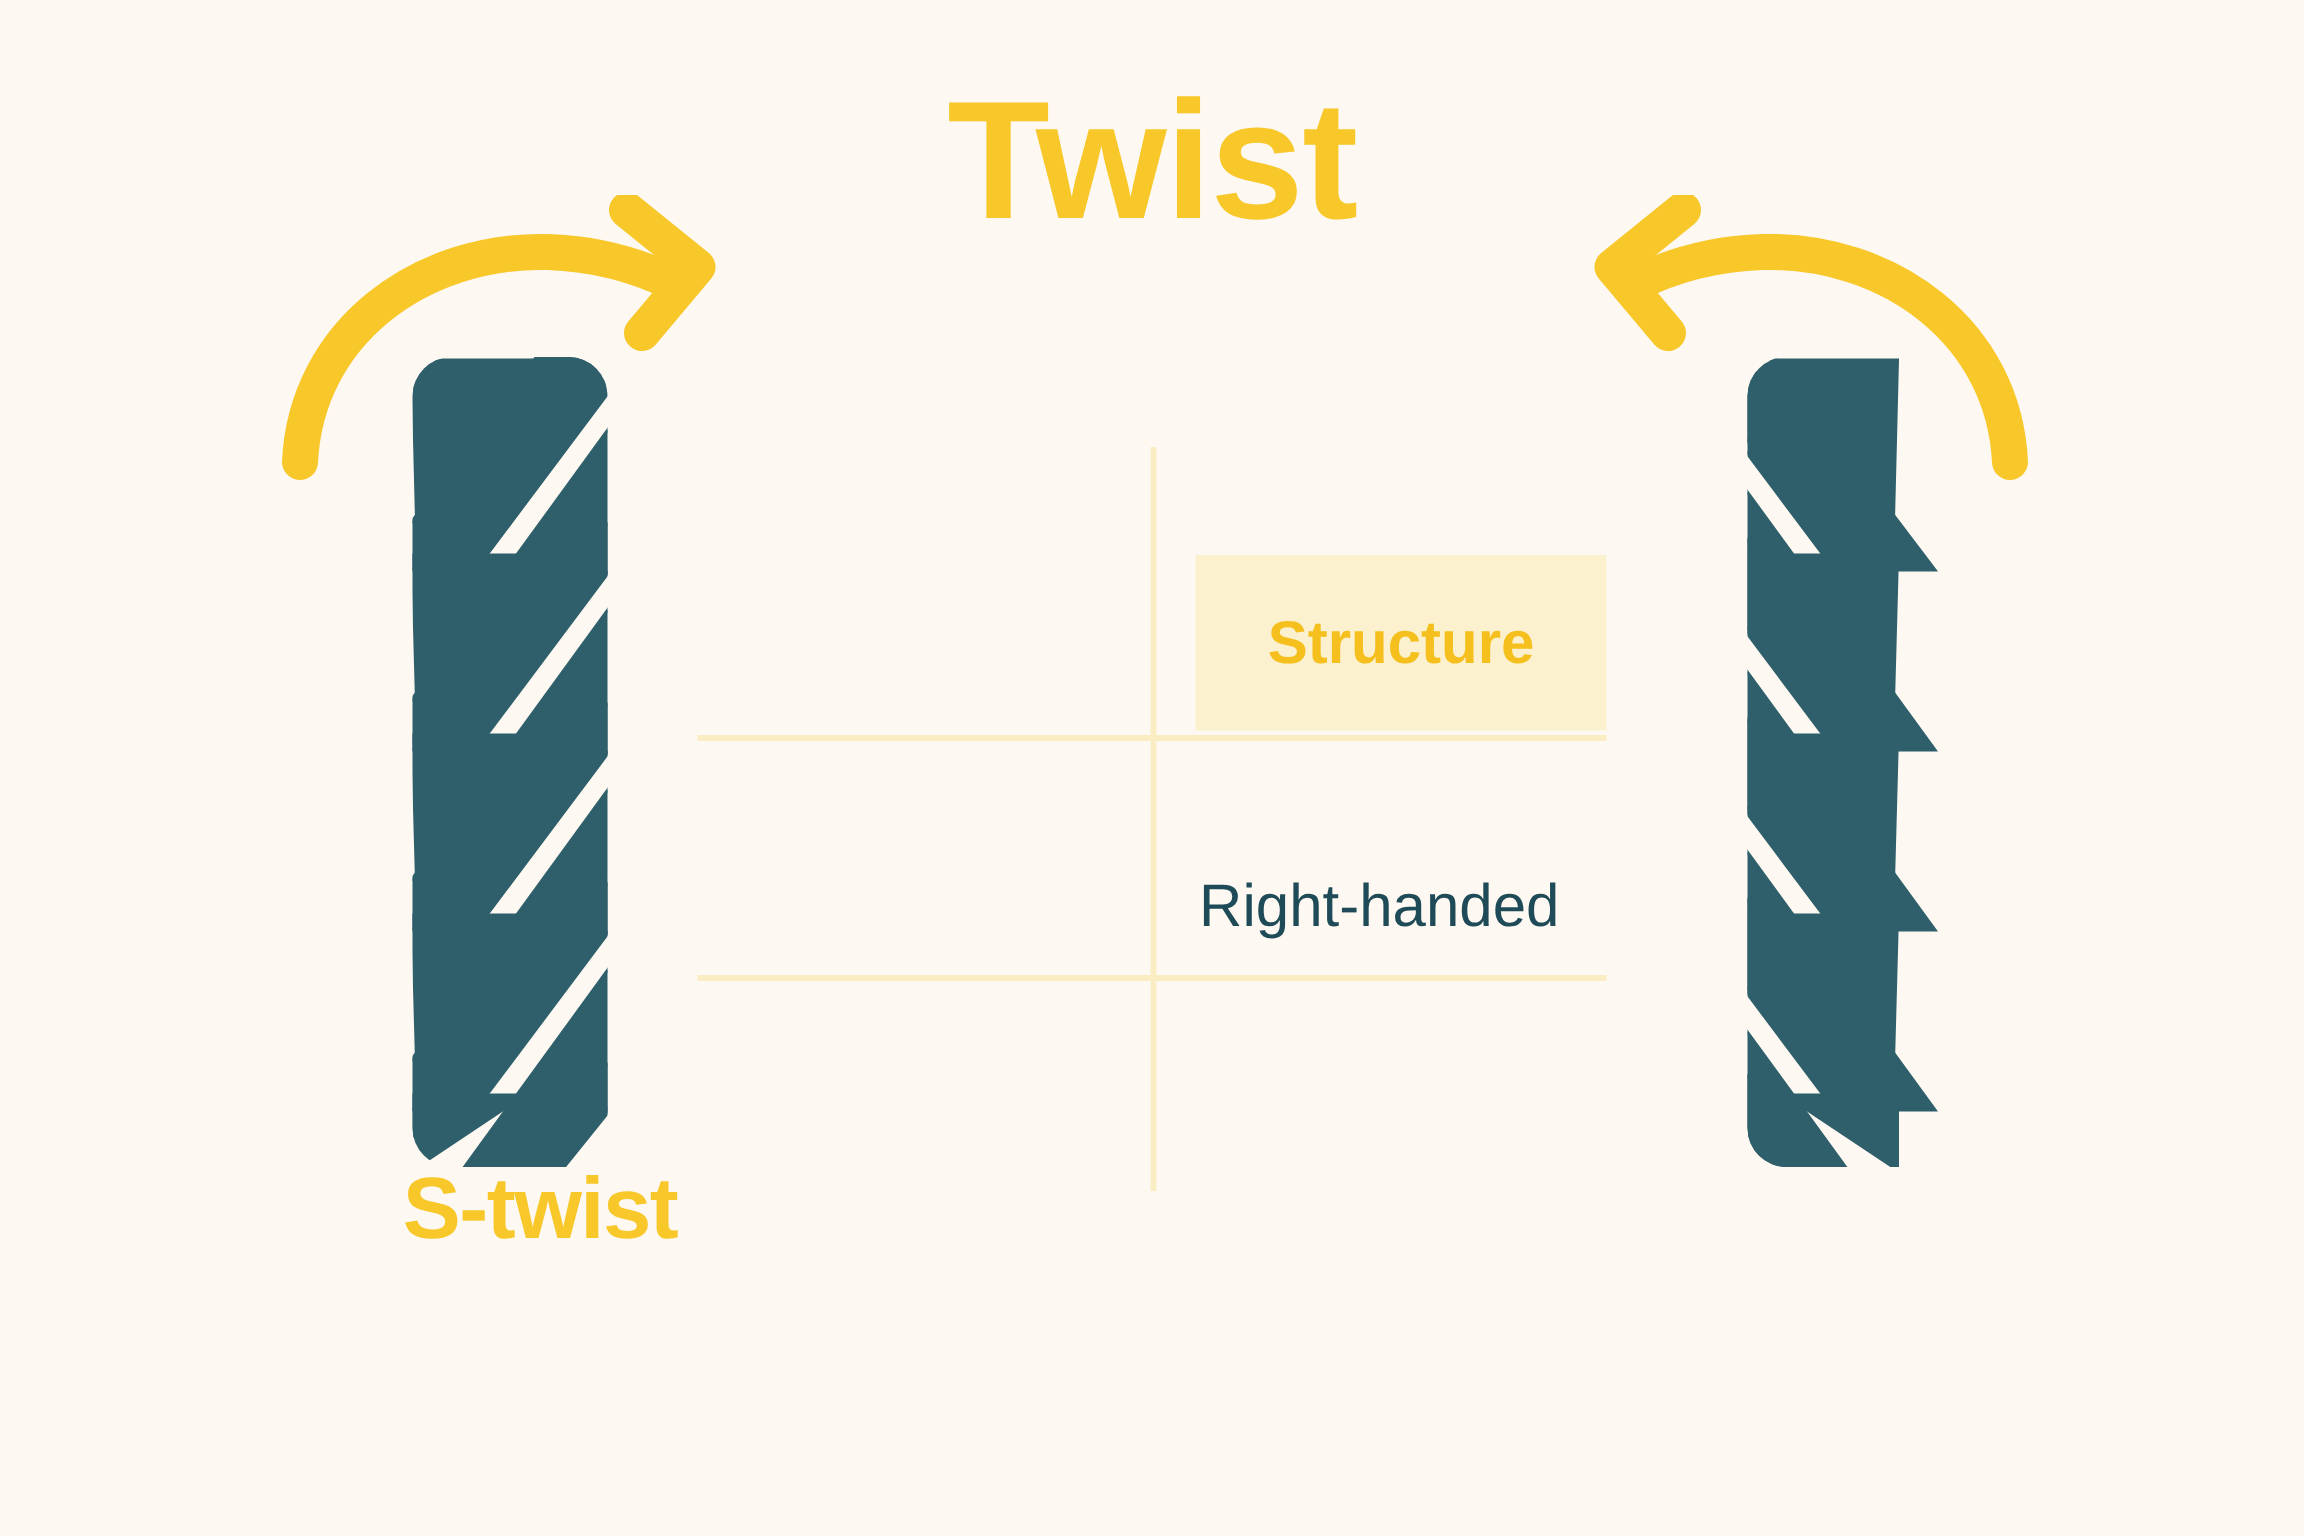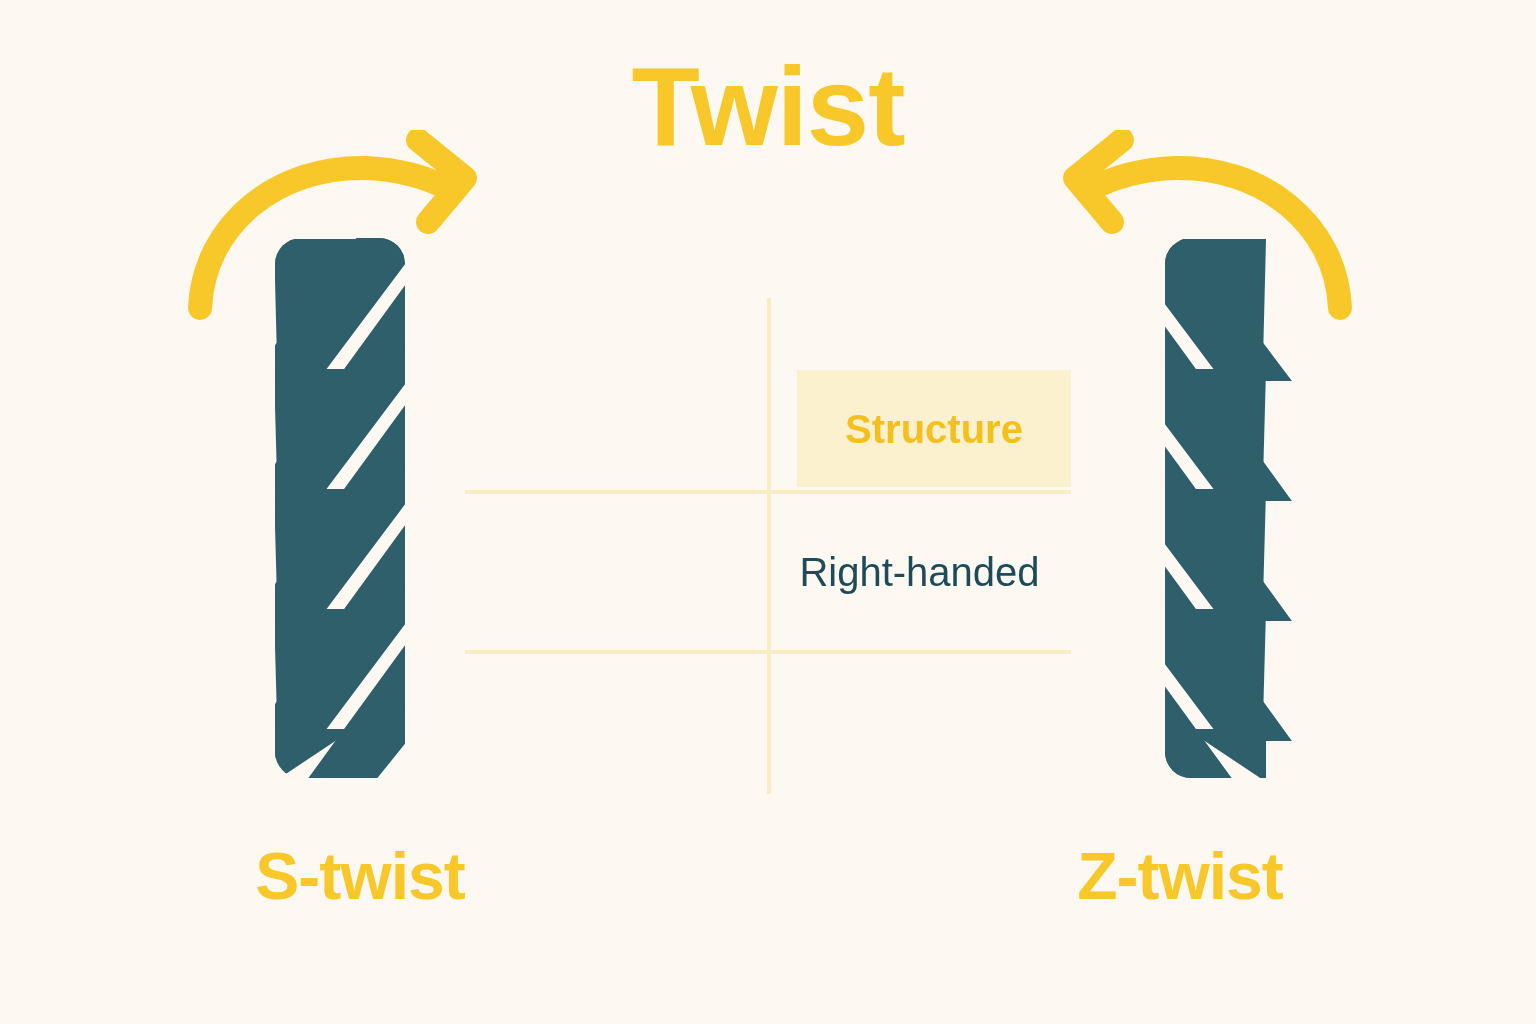--- a/index.html
+++ b/index.html
@@ -27,24 +27,24 @@
     font-size: 112px;
     font-weight: 700;
     letter-spacing: -1px;
     color: #F8C82B;
     line-height: 1.05;
   }
 
   
   .side-label {
     position: absolute;
-    top: 840px;
+    top: 774px;
     width: 520px;
     text-align: center;
-    font-size: 66px;
+    font-size: 58px;
     font-weight: 700;
     letter-spacing: -1px;
     color: #F8C82B;
     line-height: 1.1;
   }
   .side-label.left  { left: 100px; }
   .side-label.right { left: 920px; }
 
   
   .rope-group {
@@ -88,21 +88,21 @@
     width: 303px;
     display: flex;
     align-items: center;
     justify-content: center;
     font-size: 40px;
     color: #1E4B57;
     line-height: 1.2;
     box-sizing: border-box;
   }
   .cell.col-left  { left: 0; }
-  .cell.col-right { left: 303px; }
+  .cell.col-right { left: 303px; margin-top: 32px; }
   .cell.row-0 { top: 0;   height: 192px; }
   .cell.row-1 { top: 196px; height: 156px; }
   .cell.row-2 { top: 356px; height: 140px; }
 
   .cell.highlight {
     background: #FCF1CE;
     color: #F5C01E;
     font-weight: 700;
     font-size: 40px;
     left: 332px;
@@ -196,21 +196,20 @@
             <path d="M118 240 L 230 90 L 262 110 L 148 262 Z"></path>
             <path d="M118 360 L 230 210 L 262 230 L 148 382 Z"></path>
             <path d="M118 480 L 230 330 L 262 350 L 148 502 Z"></path>
             <path d="M118 600 L 230 450 L 262 470 L 148 622 Z"></path>
             <path d="M118 700 L 230 570 L 262 590 L 148 722 Z"></path>
           </g>
         </g>
       </g>
     </svg>
   </div>
-  <div class="side-label right">Z-twist</div>
 
   <div class="table-wrap">
 
     <div class="v-divider"></div>
     <div class="h-divider one"></div>
     <div class="h-divider two"></div>
 
     <div class="cell col-left row-0"></div>
     <div class="cell highlight">Structure</div>
 

